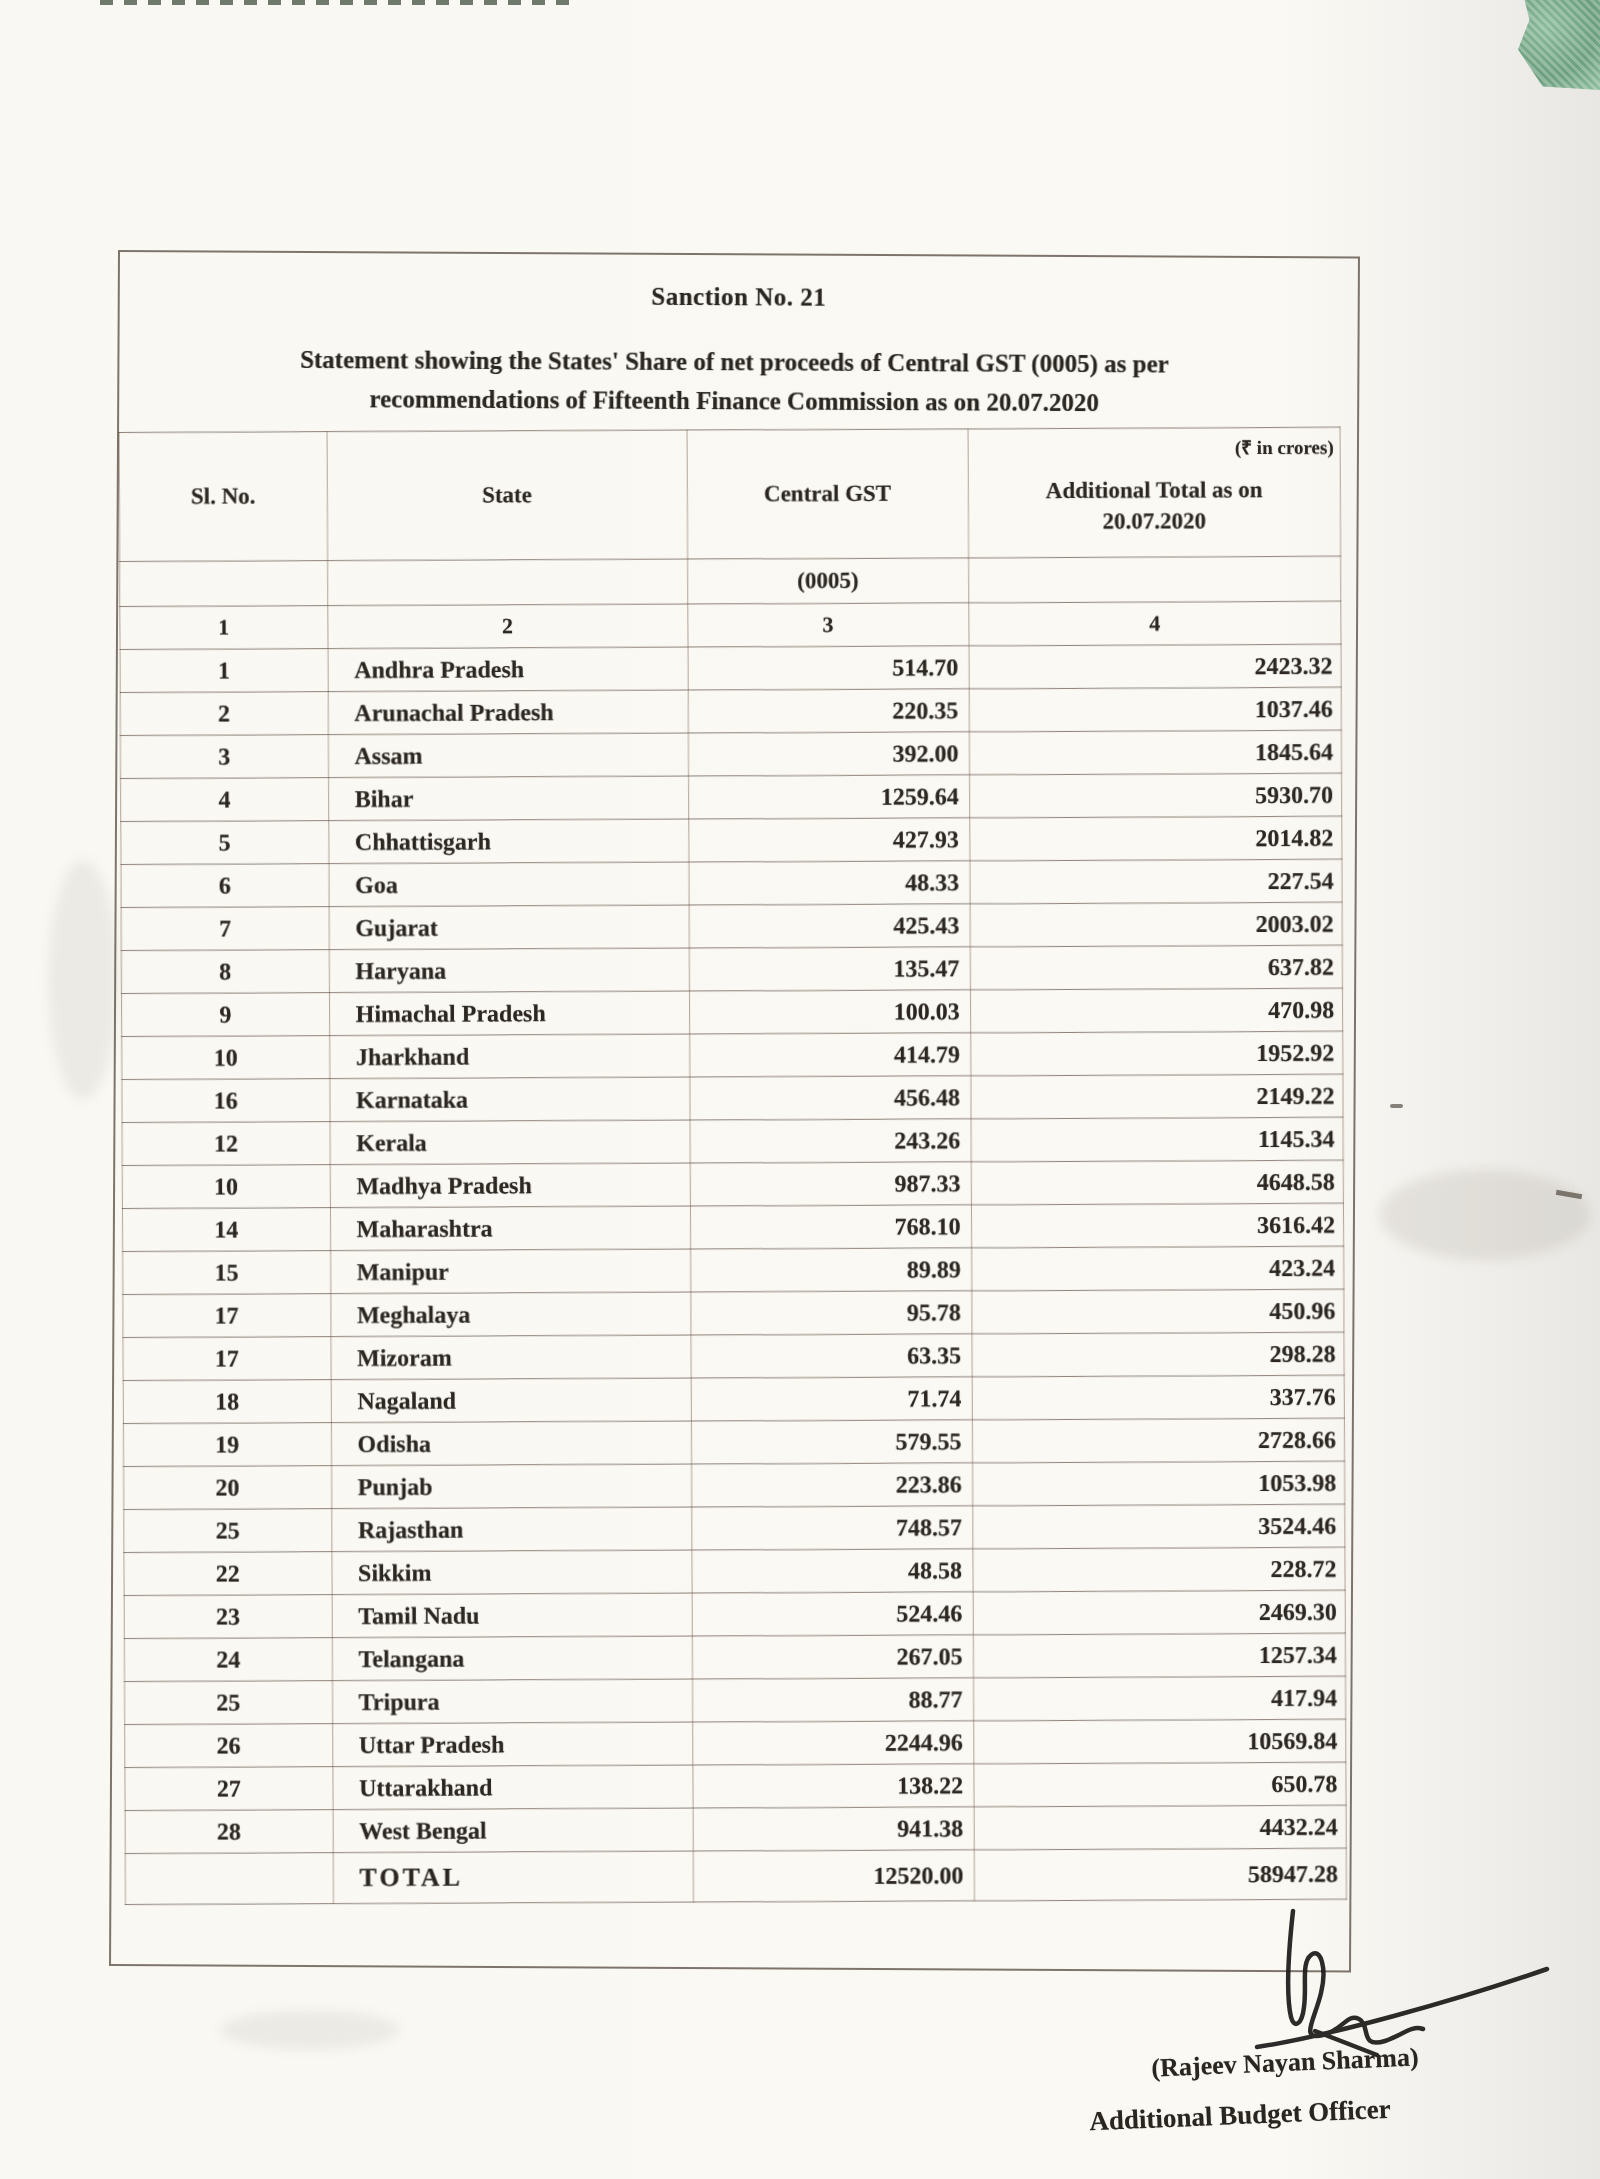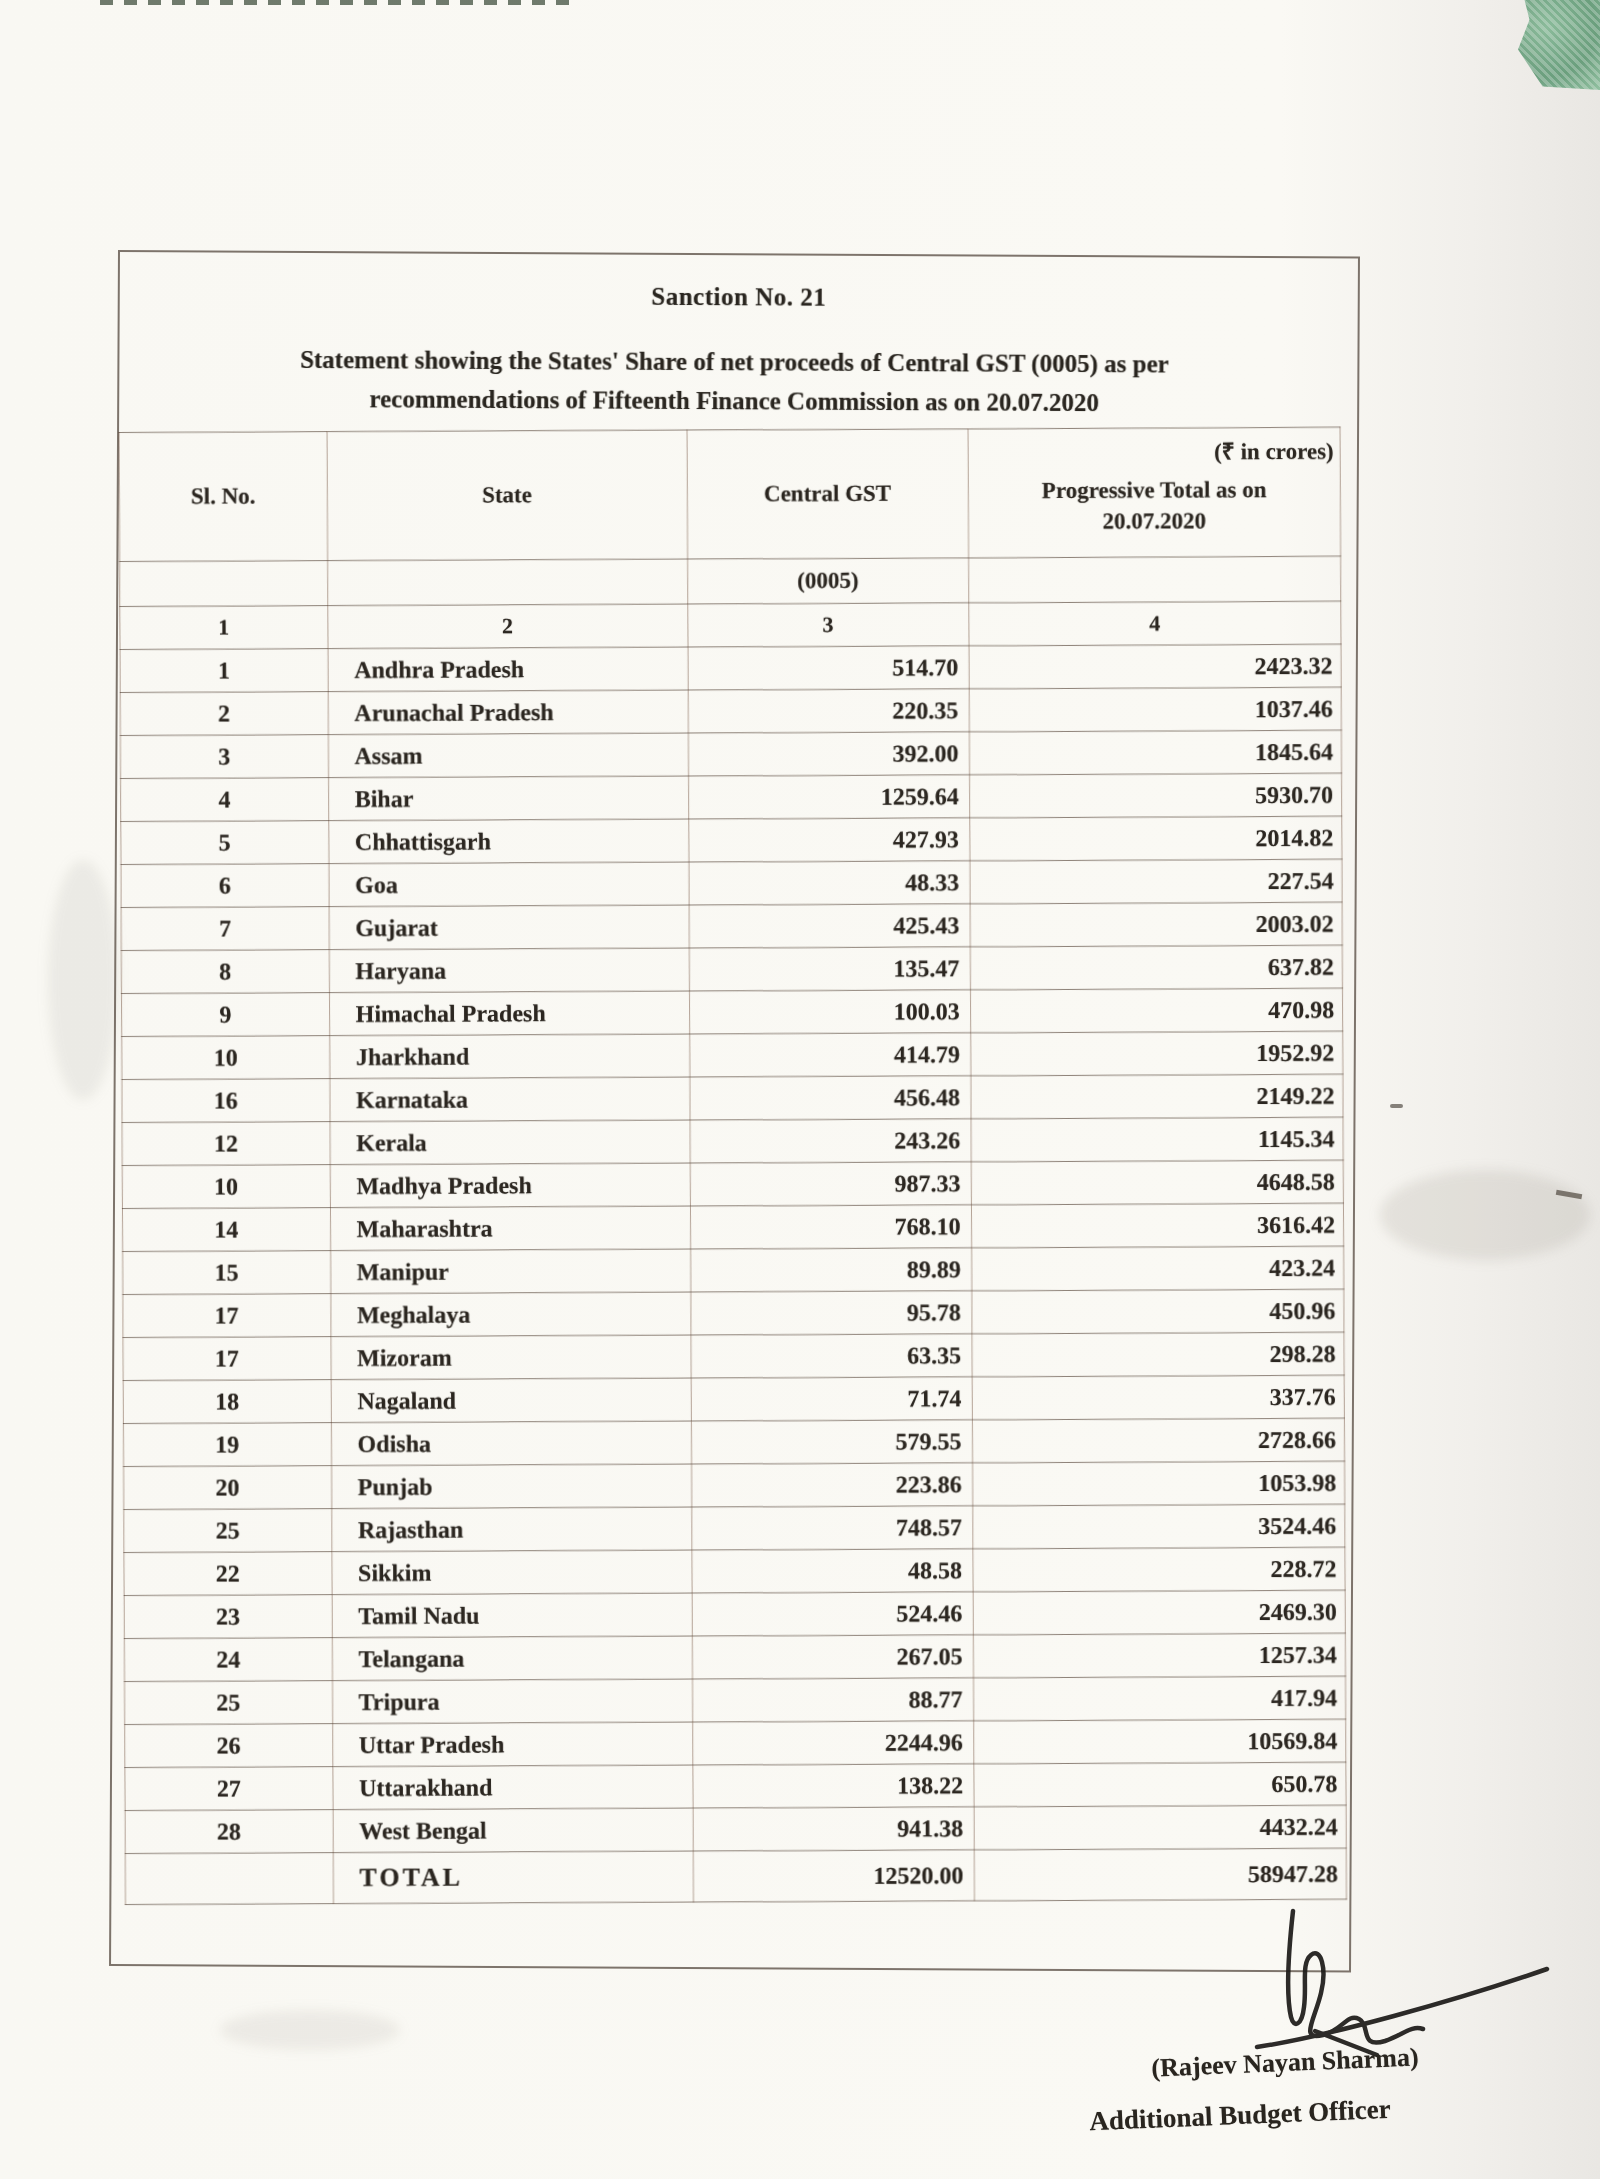--- a/index.html
+++ b/index.html
@@ -60,21 +60,21 @@
   col.c1 { width:17%; } col.c2 { width:29.5%; } col.c3 { width:23%; } col.c4 { width:30.5%; }
   td {
     border:1px solid rgba(112,78,58,.5);
     border-top-color:rgba(75,56,44,.62);
     border-bottom-color:rgba(75,56,44,.62);
     font-weight:bold; font-size:24px; color:#2b2620;
     text-shadow:0 0 1px rgba(43,38,32,.38);
     padding:0 6px; vertical-align:middle; overflow:hidden;
   }
   tr.hdr-main td { height:128px; text-align:center; font-size:23px; position:relative; }
-  tr.hdr-main td .rupee-note { position:absolute; top:6px; right:6px; font-size:23px; white-space:nowrap; }
+  tr.hdr-main td .rupee-note { position:absolute; top:6px; right:6px; font-size:19px; white-space:nowrap; }
   tr.hdr-main td .prog-lines { display:block; margin-top:26px; line-height:1.35; }
   tr.hdr-code td { height:44px; text-align:center; font-size:23px; }
   tr.hdr-nums td { height:42px; text-align:center; font-size:22px; }
   tr.data td { height:42px; }
   td.sl { text-align:center; }
   td.state { text-align:left; padding-left:26px; }
   td.num { text-align:right; padding-right:10px; }
   td.num4 { text-align:right; padding-right:8px; }
   tr.data td.num, tr.data td.num4 { font-size:24px; }
   tr.total td { height:50px; }
@@ -122,21 +122,21 @@
             <col class="c4">
           </colgroup>
         <tbody>
           <tr class="hdr-main">
             <td class="sl">Sl. No.</td>
             <td>State</td>
             <td>Central GST</td>
             <td>
               <span class="rupee-note">(₹ in crores)</span>
               <span class="prog-lines">
-                <span>Progressive Total as on</span><br>
+                <span>Additional Total as on</span><br>
                 <span>20.07.2020</span>
               </span>
             </td>
           </tr>
           <tr class="hdr-code">
             <td></td>
             <td></td>
             <td>(0005)</td>
             <td></td>
           </tr>

